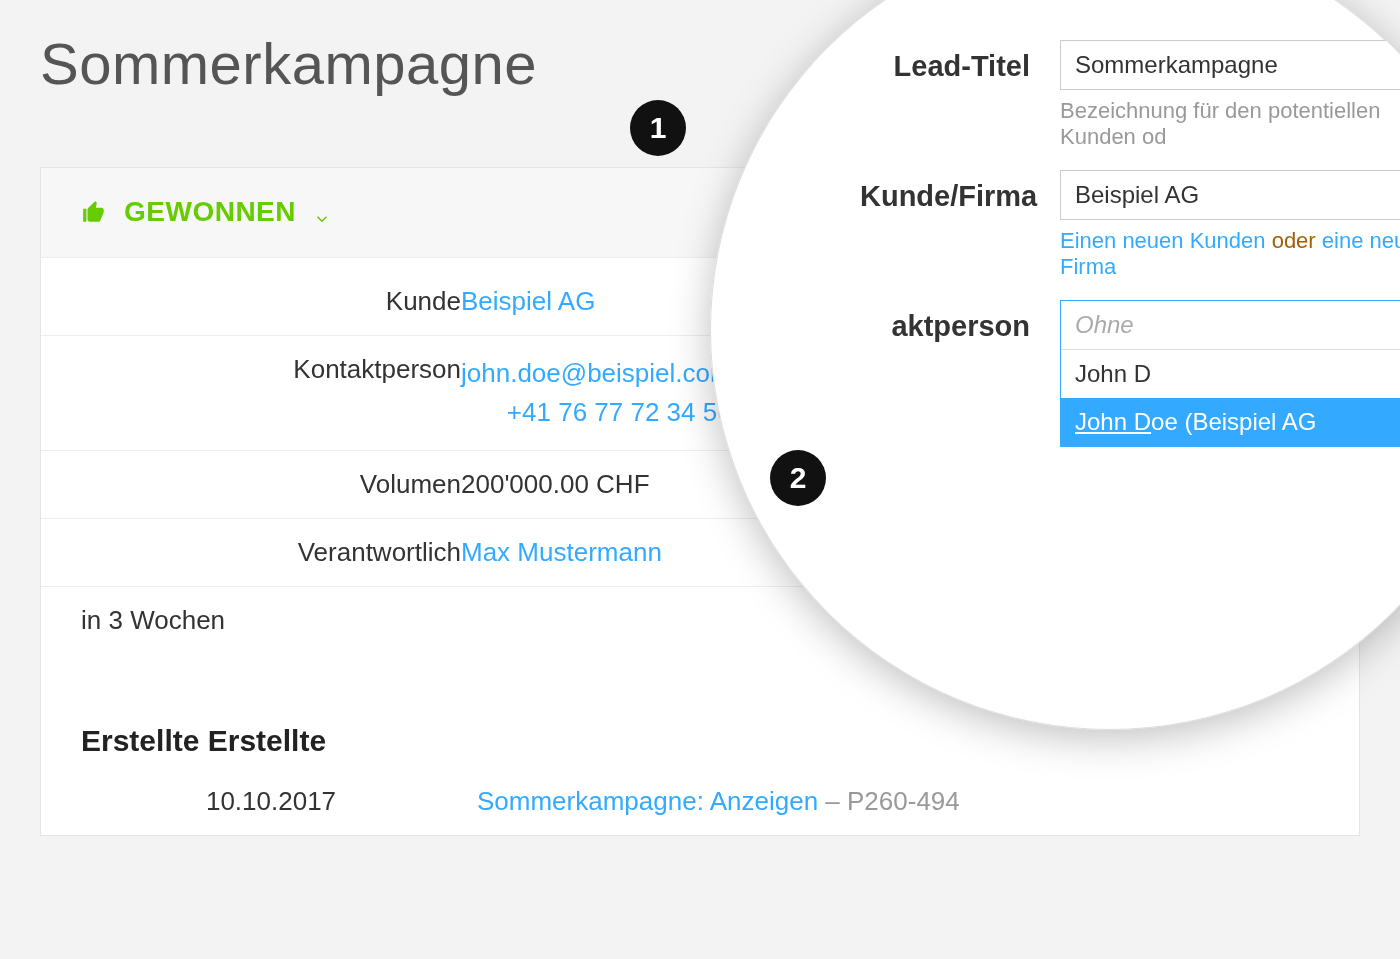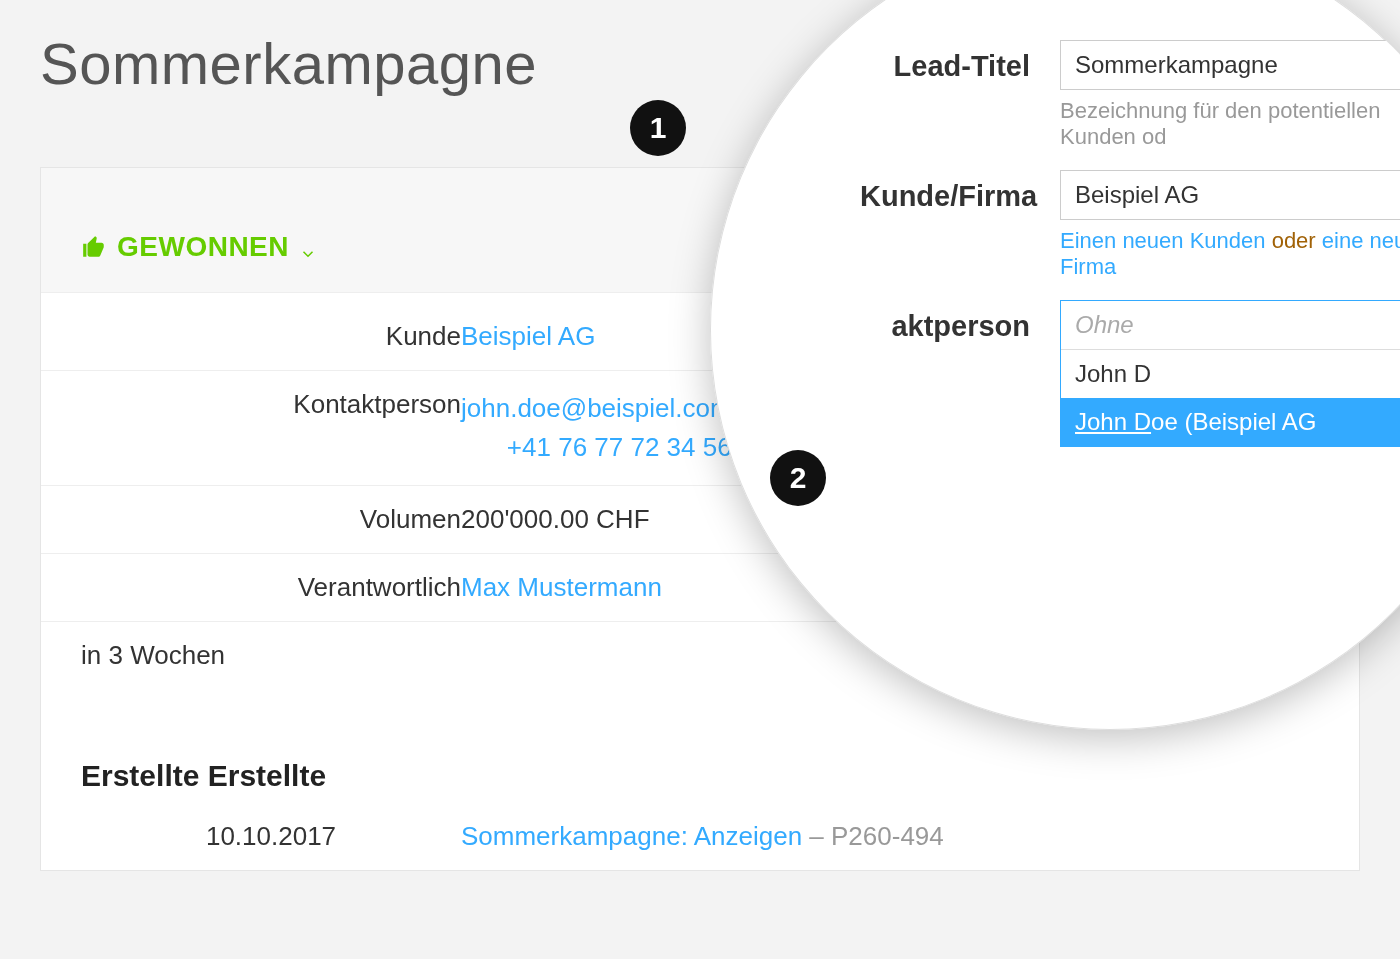--- a/index.html
+++ b/index.html
@@ -27,27 +27,26 @@
   }
 
   .status-header {
     background: #f7f7f7;
     padding: 28px 40px;
     border-bottom: 1px solid #eee;
   }
   .status-badge {
     display: inline-flex;
     align-items: center;
-    gap: 10px;
+    gap: 17px;
     color: #66cc00;
     font-weight: 800;
     font-size: 28px;
     letter-spacing: 0.5px;
     cursor: pointer;
-    margin-top: 35px;
   }
   .thumb-icon {
     width: 26px; height: 26px; display: inline-block;
   }
   .thumb-icon svg { fill: #66cc00; }
   .chevron-icon {
     width: 18px; height: 18px;
     display: inline-block;
   }
   .chevron-icon svg { stroke: #66cc00; fill: none; stroke-width: 2; }
@@ -76,21 +75,21 @@
     font-weight: 700;
     color: #222;
     padding: 30px 40px 10px 40px;
   }
   .project-row {
     display: flex;
     padding: 18px 40px;
     font-size: 26px;
   }
   .project-row .date { width: 380px; color: #333; text-align: center; }
-  .project-row .proj-link { color: #33aaff; cursor: pointer; }
+  .project-row .proj-link { color: #33aaff; cursor: pointer; margin-left: 16px; }
   .project-row .proj-code { color: #999; }
 
   
   .magnifier {
     position: absolute;
     top: -70px;
     right: -110px;
     width: 800px;
     height: 800px;
     border-radius: 50%;

